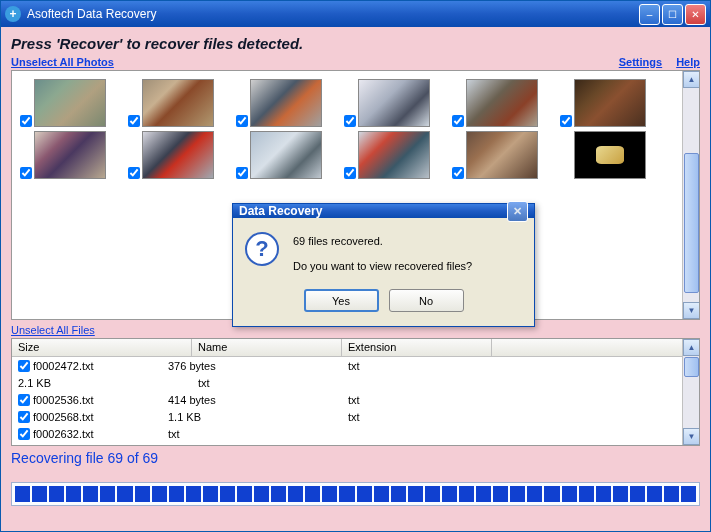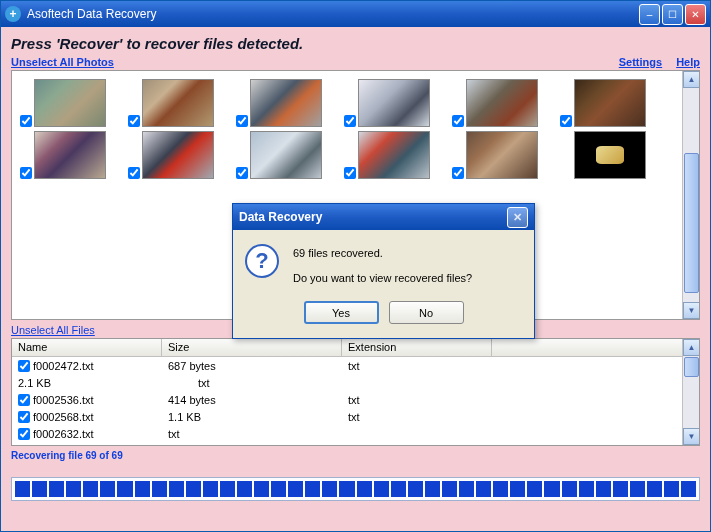--- a/index.html
+++ b/index.html
@@ -45,25 +45,25 @@
 .fh-name { width: 150px; }
 .fh-size { width: 180px; }
 .fh-ext { width: 150px; }
 .fh-rest { flex: 1; }
 .files-body { }
 .file-row { display: flex; height: 17px; align-items: center; }
 .fr-name { width: 150px; padding-left: 6px; display: flex; align-items: center; gap: 3px; }
 .fr-size { width: 180px; padding-left: 6px; }
 .fr-ext { width: 150px; padding-left: 6px; }
 .file-check { width: 12px; height: 12px; }
-.status-text { color: #1040e0; font-size: 10px; margin-top: 4px; margin-bottom: 16px; font-weight: bold; }
+.status-text { color: #1040e0; font-size: 14px; margin-top: 4px; margin-bottom: 16px; }
 .progress-wrap { background: #fafcff; border: 1px solid #a0b0d0; height: 24px; padding: 3px; display: flex; gap: 2px; }
 .progress-seg { flex: 1; background: #1040d0; }
 .dialog { position: absolute; left: 231px; top: 202px; width: 303px; background: #ece9d8; border: 1px solid #0a4ab0; box-shadow: 2px 2px 6px rgba(0,0,0,0.3); z-index: 10; }
-.dialog-title { height: 26px; background: linear-gradient(to bottom, #3a7de0, #1e5bc4, #0a4ab0); display: flex; align-items: center; padding: 0 6px; color: white; font-weight: bold; font-size: 12px; }
+.dialog-title { height: 14px; background: linear-gradient(to bottom, #3a7de0, #1e5bc4, #0a4ab0); display: flex; align-items: center; padding: 0 6px; color: white; font-weight: bold; font-size: 12px; }
 .dialog-title-text { flex: 1; }
 .dialog-close { width: 21px; height: 21px; background: linear-gradient(to bottom, #7aa8f0, #4a78c0); border: 1px solid #fff; border-radius: 3px; display: flex; align-items: center; justify-content: center; color: #e0e8f0; font-size: 11px; cursor: pointer; }
 .dialog-body { padding: 14px 12px 14px 12px; display: flex; }
 .dialog-icon { width: 34px; height: 34px; border: 2px solid #3060c0; border-radius: 50%; display: flex; align-items: center; justify-content: center; color: #3060c0; font-size: 22px; font-weight: bold; margin-right: 14px; background: #fff; flex-shrink: 0; }
 .dialog-text { font-size: 11px; line-height: 1.7; }
 .dialog-btns { display: flex; justify-content: center; gap: 10px; padding: 0 0 14px 0; }
 .dialog-btn { width: 75px; height: 23px; background: linear-gradient(to bottom, #fdfdfd, #e8e8e0); border: 1px solid #888; border-radius: 3px; font-size: 11px; cursor: pointer; }
 .dialog-btn.default { border: 2px solid #4080d0; }
 </style>
 </head>
@@ -142,32 +142,32 @@
         <div class="vscroll-btn">▲</div>
         <div class="vscroll-thumb" style="height:140px; margin-top:65px;"></div>
         <div class="vscroll-btn" style="position:absolute;bottom:0;">▼</div>
       </div>
     </div>
     <div class="files-link">
       <span class="link">Unselect All Files</span>
     </div>
     <div class="files-panel">
       <div class="files-header">
+        <div class="fh-col fh-size">Size</div>
         <div class="fh-col fh-name">Name</div>
-        <div class="fh-col fh-size">Size</div>
         <div class="fh-col fh-ext">Extension</div>
         <div class="fh-col fh-rest"></div>
       </div>
       <div class="files-body">
         <div class="file-row">
           <div class="fr-name">
               <input type="checkbox" class="file-check" checked="" style="">
               <span>f0002472.txt</span>
             </div>
-          <div class="fr-size">687 bytes</div>
+          <div class="fr-size">376 bytes</div>
           <div class="fr-ext">txt</div>
         </div>
         <div class="file-row">
           <div class="fr-size">2.1 KB</div>
           <div class="fr-ext">txt</div>
         </div>
         <div class="file-row">
           <div class="fr-name">
               <input type="checkbox" class="file-check" checked="" style="">
               <span>f0002536.txt</span>

